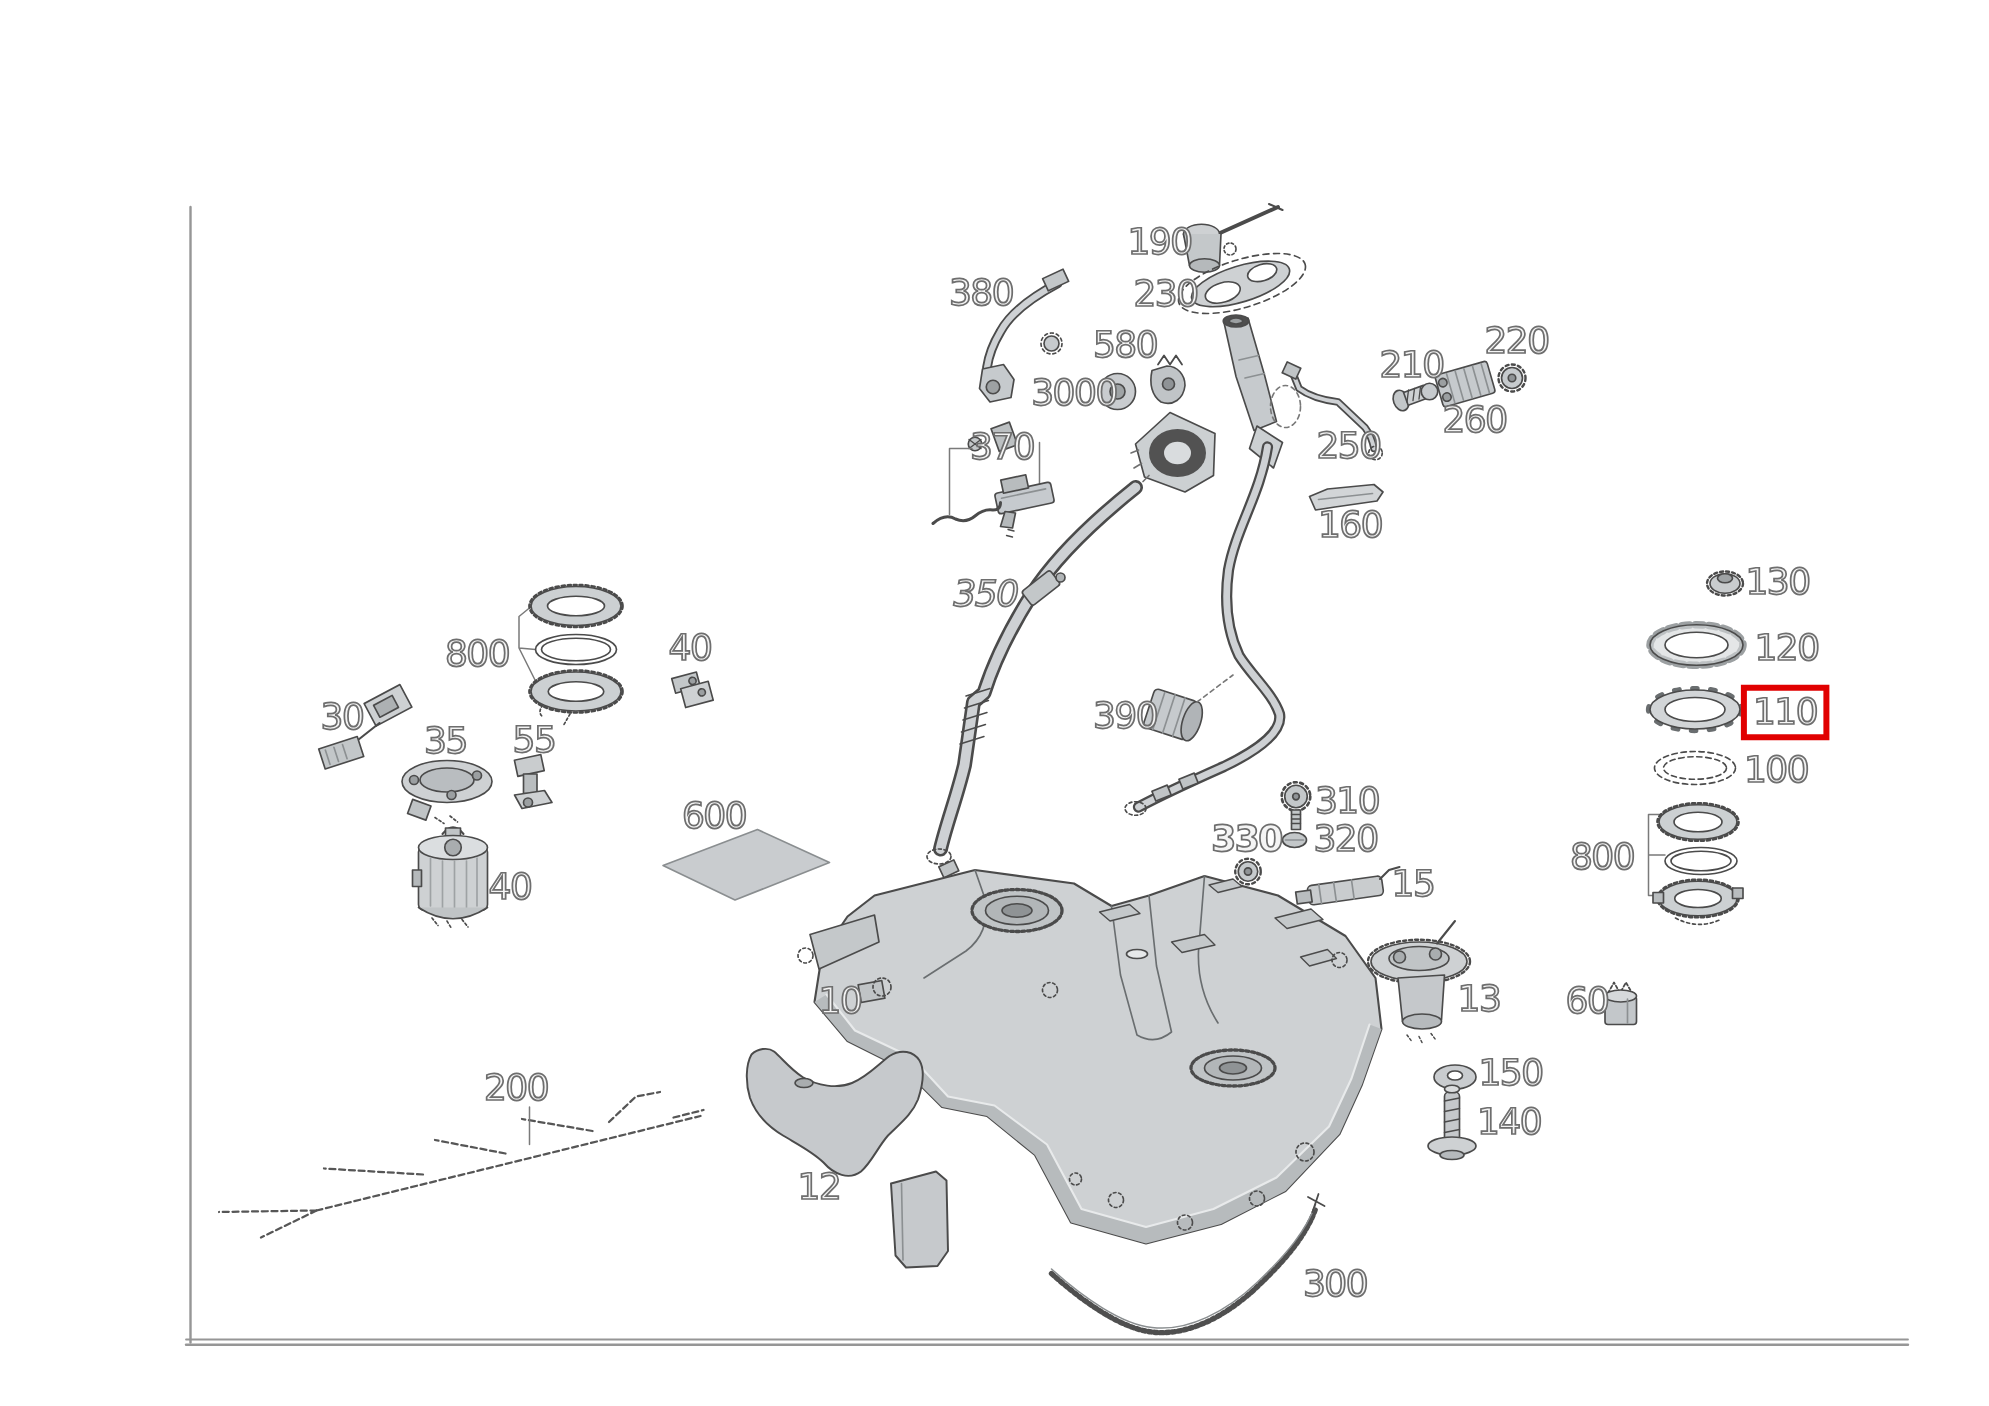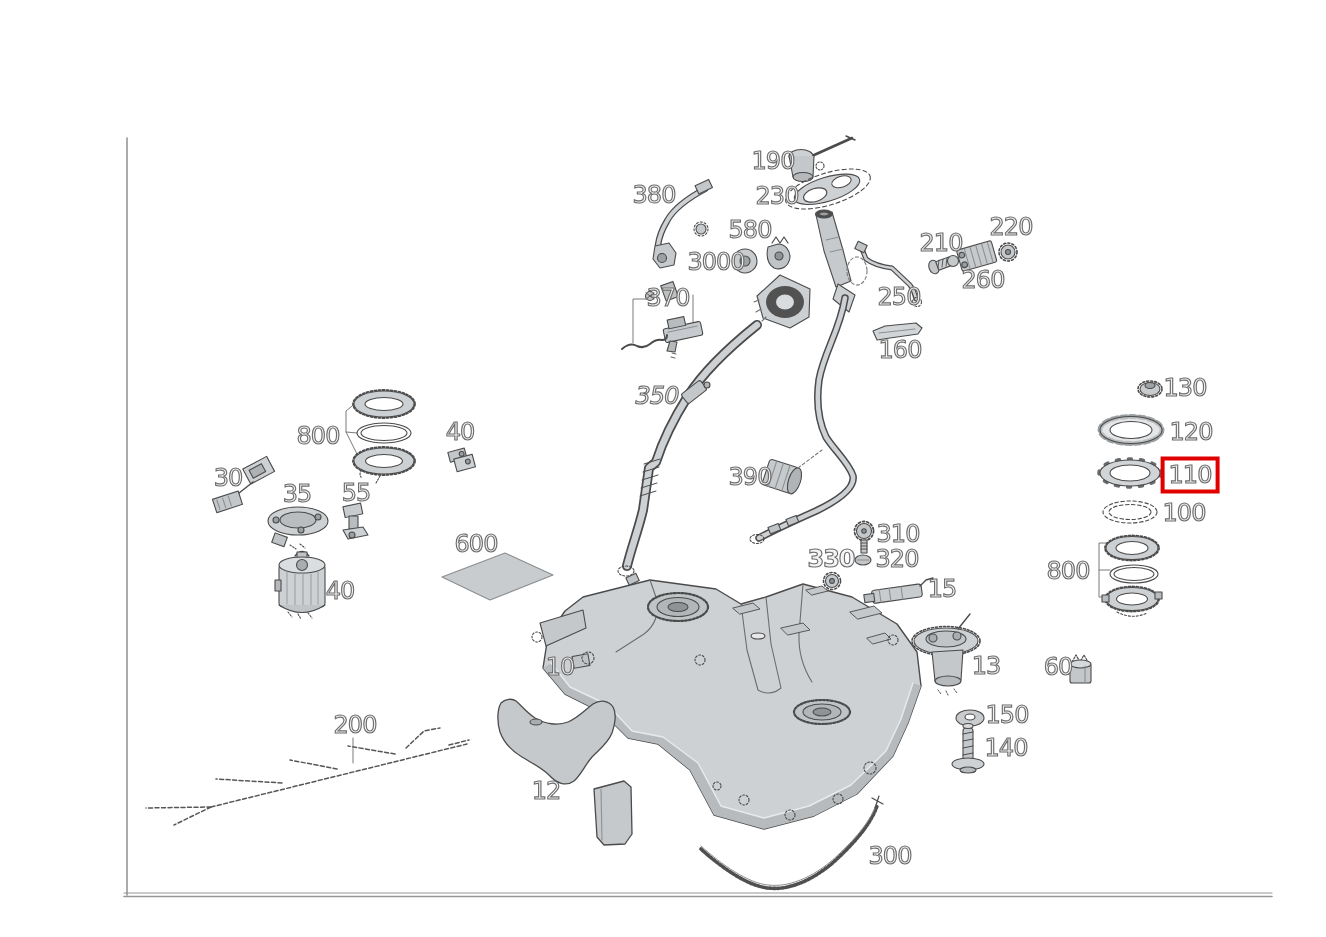--- a/index.html
+++ b/index.html
@@ -434,18 +434,18 @@
       <div class="callout" style="left: 897px; top: 559px;">320</div>
       <div class="callout" style="left: 1068px; top: 571px;">800</div>
       <div class="callout" style="left: 942px; top: 589px;">15</div>
       <div class="callout" style="left: 476px; top: 544px;">600</div>
       <div class="callout" style="left: 340px; top: 591px;">40</div>
       <div class="callout" style="left: 986px; top: 666px;">13</div>
       <div class="callout" style="left: 1058px; top: 667px;">60</div>
       <div class="callout" style="left: 560px; top: 667px;">10</div>
       <div class="callout" style="left: 1007px; top: 715px;">150</div>
       <div class="callout" style="left: 1006px; top: 748px;">140</div>
-      <div class="callout" style="left: 355px; top: 725px;">200</div>
+      <div class="callout" style="left: 344px; top: 725px;">200</div>
       <div class="callout" style="left: 546px; top: 791px;">12</div>
       <div class="callout" style="left: 890px; top: 856px;">300</div>
     </div>
 
 </div>
 
 </body></html>

